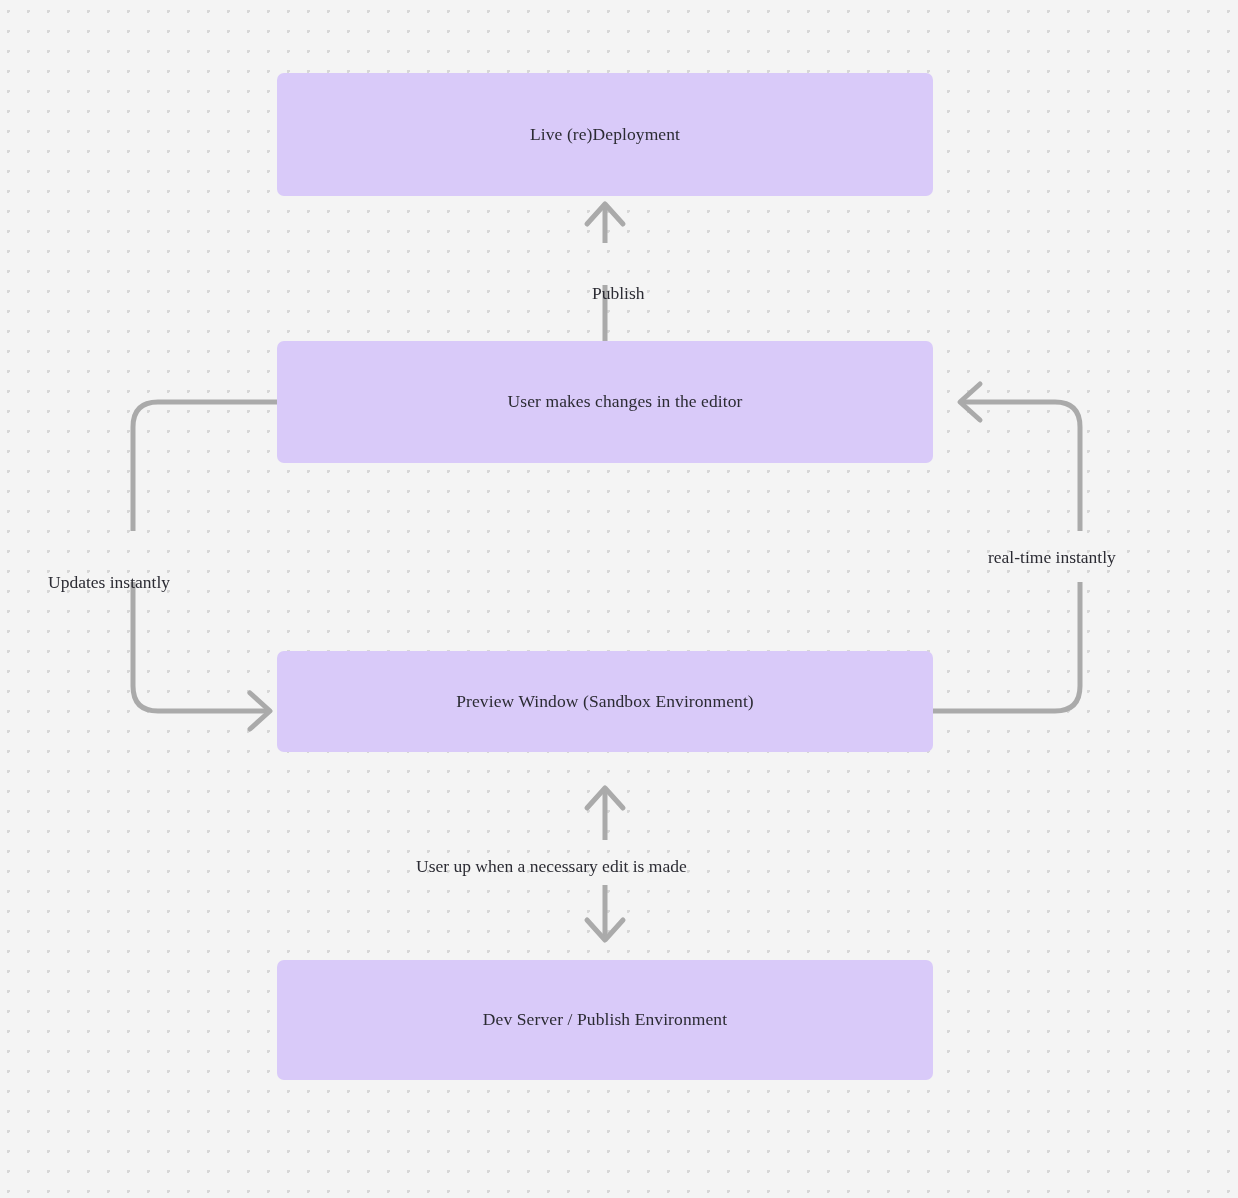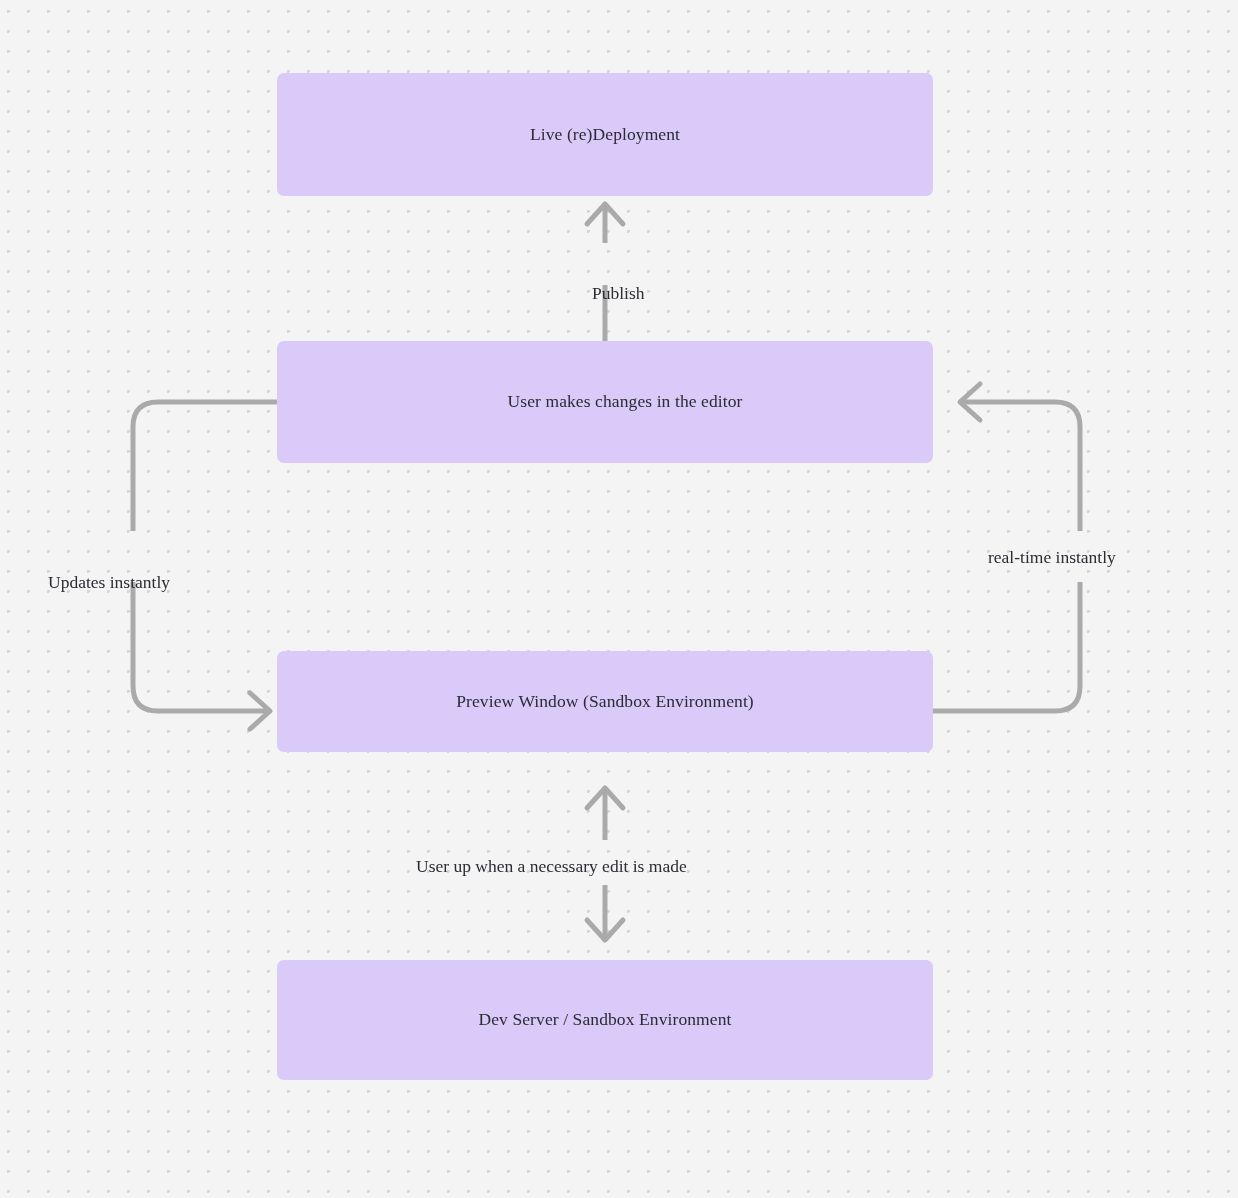--- a/index.html
+++ b/index.html
@@ -100,21 +100,21 @@
 
   <div class="node" id="node-user">
     <span>User makes changes in the editor</span>
   </div>
 
   <div class="node" id="node-preview">
     <span>Preview Window (Sandbox Environment)</span>
   </div>
 
   <div class="node" id="node-devserver">
-    <span>Dev Server / Sandbox Environment</span>
+    <span>Dev Server / Publish Environment</span>
   </div>
 
   <div class="edge-label" id="label-publish">Publish</div>
 
   <div class="edge-label" id="label-updates">Updates instantly</div>
 
   <div class="edge-label" id="label-feedback">real-time instantly</div>
 
   <div class="edge-label" id="label-spunup">User up when a necessary edit is made</div>
 

